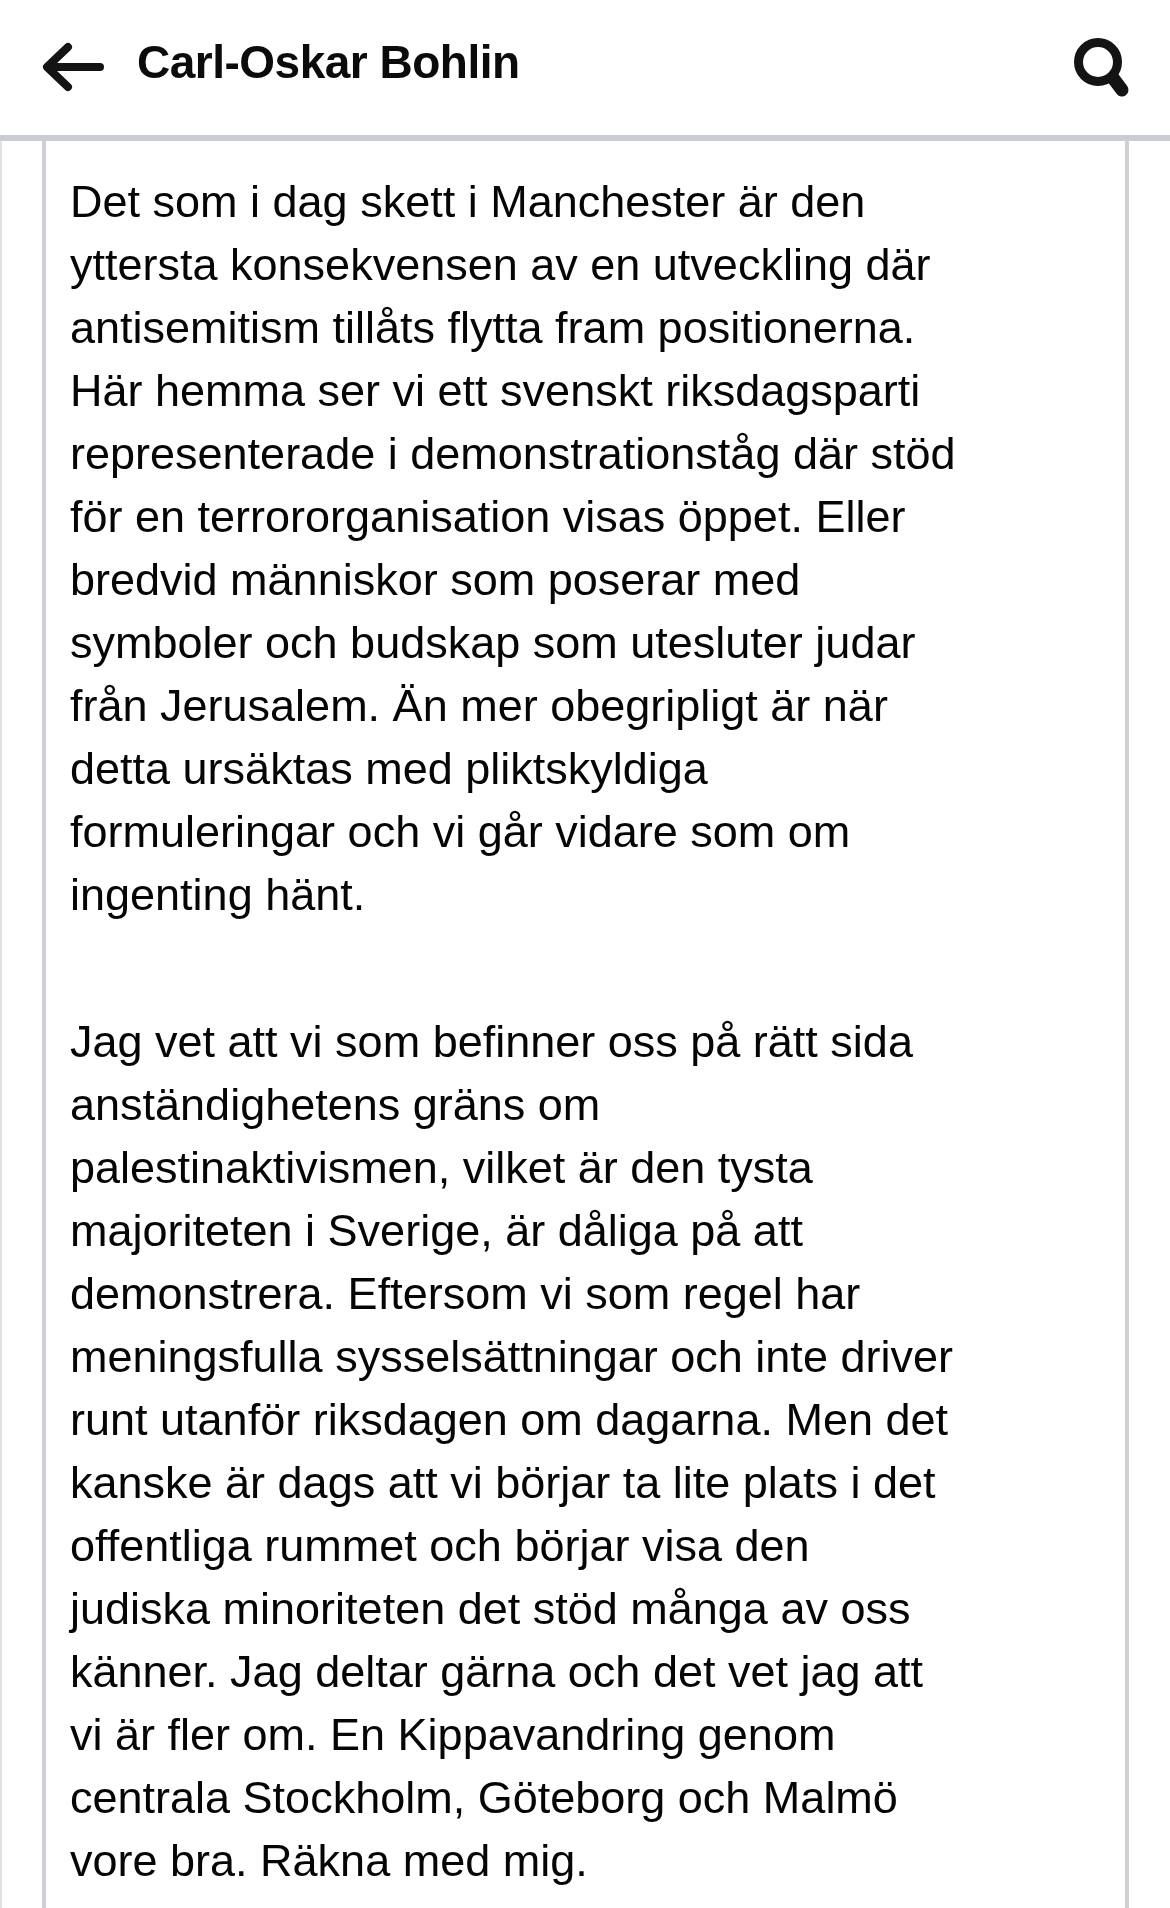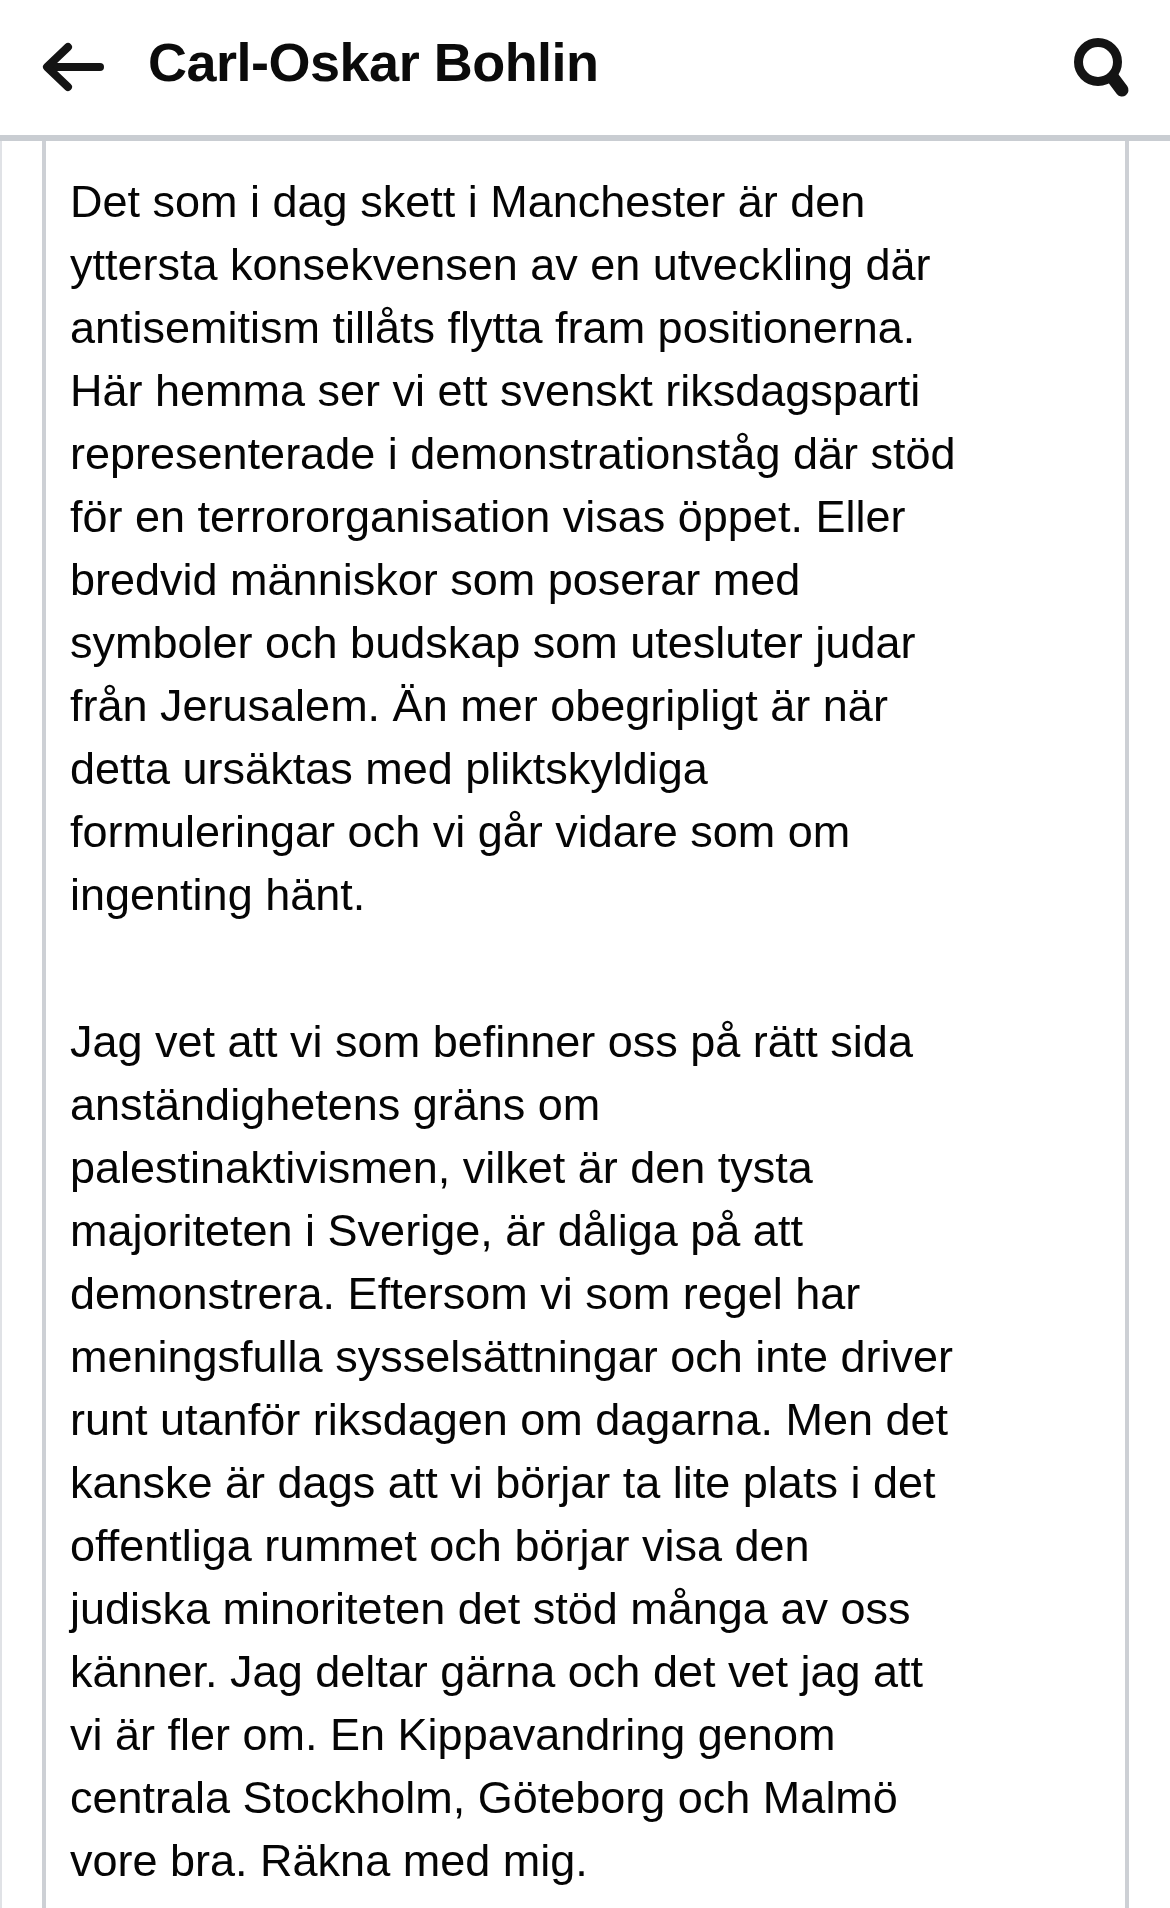--- a/index.html
+++ b/index.html
@@ -29,23 +29,23 @@
     top: 40px;
     width: 66px;
     height: 54px;
     background: transparent;
     border: none;
     padding: 0;
     cursor: pointer;
   }
   .page-title {
     position: absolute;
-    left: 148px;
+    left: 137px;
     top: 36px;
-    font-size: 54px;
+    font-size: 46px;
     line-height: 52px;
     font-weight: 700;
     letter-spacing: -0.5px;
     color: #0b0b0b;
     white-space: nowrap;
   }
   .search-button {
     position: absolute;
     left: 1068px;
     top: 28px;

